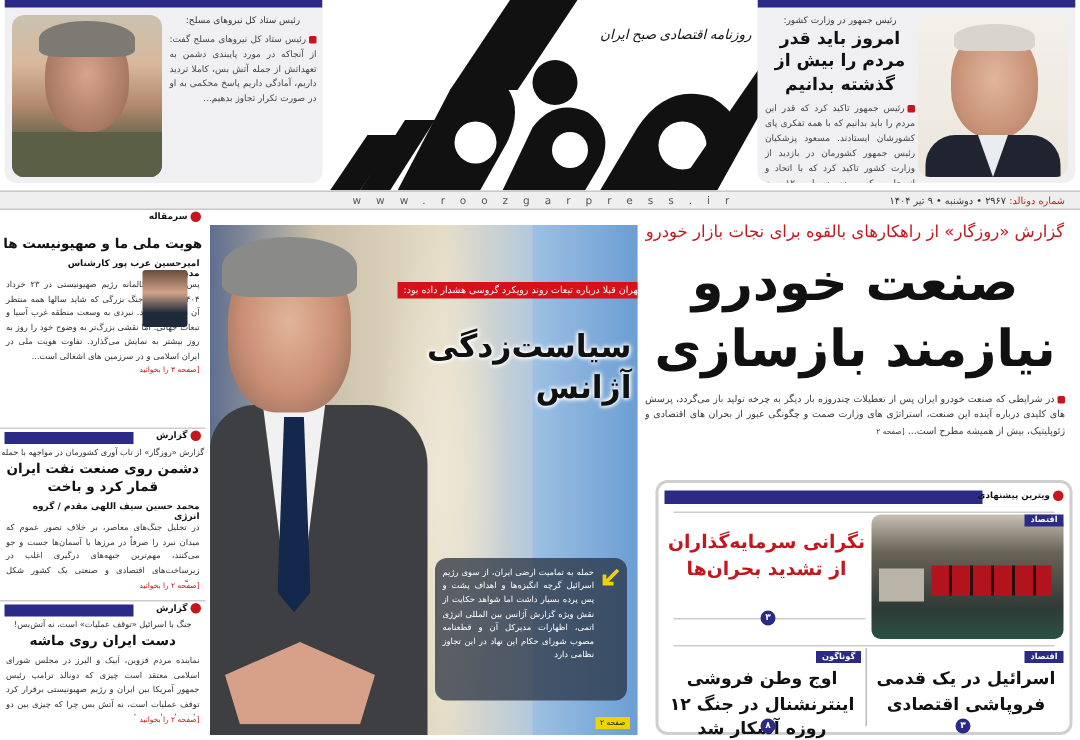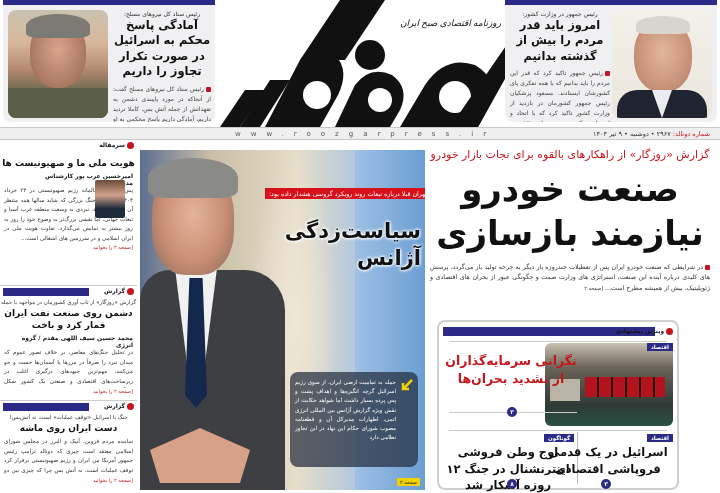--- a/index.html
+++ b/index.html
@@ -55,21 +55,21 @@
   .sec-bar .label { position: absolute; right: 3px; top: 0; font-size: 6px; font-weight: bold; line-height: 10px; color: #111; }
   .sec-bar .label .dot { display: inline-block; width: 7px; height: 7px; background: #c4161c; border-radius: 50%; vertical-align: middle; margin-left: 2px; }
   .lc-kicker { font-size: 5.5px; color: #333; text-align: center; margin-top: 3px; }
   .lc-head { font-size: 9px; font-weight: bold; color: #111; text-align: center; line-height: 1.35; margin-top: 2px; }
   .lc-author { font-size: 6px; font-weight: bold; color: #111; margin-top: 3px; padding: 0 4px; }
   .lc-body { font-size: 5.6px; line-height: 1.7; color: #333; text-align: justify; padding: 0 4px; }
   .lc-ref { font-size: 5px; color: #c4161c; padding: 0 4px; }
   .editorial-photo { position: absolute; left: 95px; top: 40px; width: 30px; height: 38px; background: linear-gradient(180deg, #6a4b3a 0%, #d1a38a 40%, #1f2a3a 75%); border-radius: 2px; }
 
   
-  .rbox { position: absolute; left: 437px; top: 320px; width: 242px; height: 170px; border: 2px solid #cfcfcf; border-radius: 8px; background: #fff; }
+  .rbox { position: absolute; left: 437px; top: 320px; width: 278px; height: 170px; border: 2px solid #cfcfcf; border-radius: 8px; background: #fff; }
   .rbox .hdr { position: absolute; top: 4px; left: 4px; right: 4px; height: 11px; }
   .rbox .hdr .navy { position: absolute; left: 0; top: 1px; width: 212px; height: 9px; background: #2b2a86; }
   .rbox .hdr .label { position: absolute; right: 0; top: 0; font-size: 5.8px; font-weight: bold; line-height: 11px; color: #111; }
   .rbox .hdr .label .dot { display: inline-block; width: 7px; height: 7px; background: #c4161c; border-radius: 50%; vertical-align: middle; margin-left: 2px; }
   .market-photo { position: absolute; right: 4px; top: 21px; width: 128px; height: 83px; border-radius: 6px; overflow: hidden; background: linear-gradient(180deg, #c8c1b2 0%, #6a6358 30%, #2f3a36 75%, #2a5143 100%); }
   .market-photo .screens { position: absolute; right: 8px; top: 34px; width: 80px; height: 20px; background: repeating-linear-gradient(90deg, #b3131d 0 12px, #2a0a0a 12px 14px); }
   .market-photo .screens2 { position: absolute; left: 5px; top: 36px; width: 30px; height: 22px; background: #b9b4a6; }
   .tag { position: absolute; background: #2b2a86; color: #fff; font-size: 5.5px; padding: 1px 4px; font-weight: bold; }
   .rb-red-head { position: absolute; left: 6px; top: 30px; width: 132px; font-size: 12.5px; font-weight: bold; color: #c4161c; text-align: center; line-height: 1.45; }
   .num-badge { position: absolute; width: 10px; height: 10px; border-radius: 50%; background: #2b2a86; color: #fff; font-size: 6px; text-align: center; line-height: 10px; font-weight: bold; }
@@ -82,21 +82,20 @@
 
 <div class="topbox" style="left:3px;width:212px;">
   <div class="bar"></div>
   <div class="photo" style="left:5px;background:linear-gradient(180deg,#c9c2b0 0%,#d8b89c 30%,#b48a70 55%,#5c6248 80%,#4a4f3a 100%);">
     <div style="position:absolute;left:22px;top:8px;width:56px;height:70px;border-radius:45%;background:radial-gradient(ellipse at 50% 45%,#d7a48c,#a97862 70%,#6a5a4a);"></div>
     <div style="position:absolute;left:18px;top:4px;width:64px;height:24px;border-radius:50% 50% 20% 20%;background:#7c7a72;"></div>
     <div style="position:absolute;left:0;top:78px;width:100px;height:32px;background:#5a5f46;"></div>
   </div>
   <div class="txt" style="left:110px;width:98px;">
     <div class="kicker">رئیس ستاد کل نیروهای مسلح:</div>
-    <div class="tb-head">آمادگی پاسخ محکم به اسرائیل در صورت تکرار تجاوز را داریم</div>
     <div class="tb-body"><span class="red-dot"></span><span>رئیس ستاد کل نیروهای مسلح گفت: از آنجاکه در مورد پایبندی دشمن به تعهداتش از جمله آتش بس، کاملا تردید داریم، آمادگی داریم پاسخ محکمی به او در صورت تکرار تجاوز بدهیم...</span> </div>
   </div>
 </div>
 
 <svg class="logo" viewBox="0 0 290 127">
   <polygon points="20,127 50,80 70,80 40,127" fill="#111"></polygon>
   <polygon points="0,127 25,90 45,90 20,127" fill="#111"></polygon>
   <path d="M45,127 L80,60 Q95,40 115,55 Q130,70 118,95 L100,127 Z" fill="#111"></path>
   <circle cx="97" cy="95" r="14" fill="#fff"></circle>
   <polygon points="80,60 120,0 165,0 125,60" fill="#111"></polygon>

